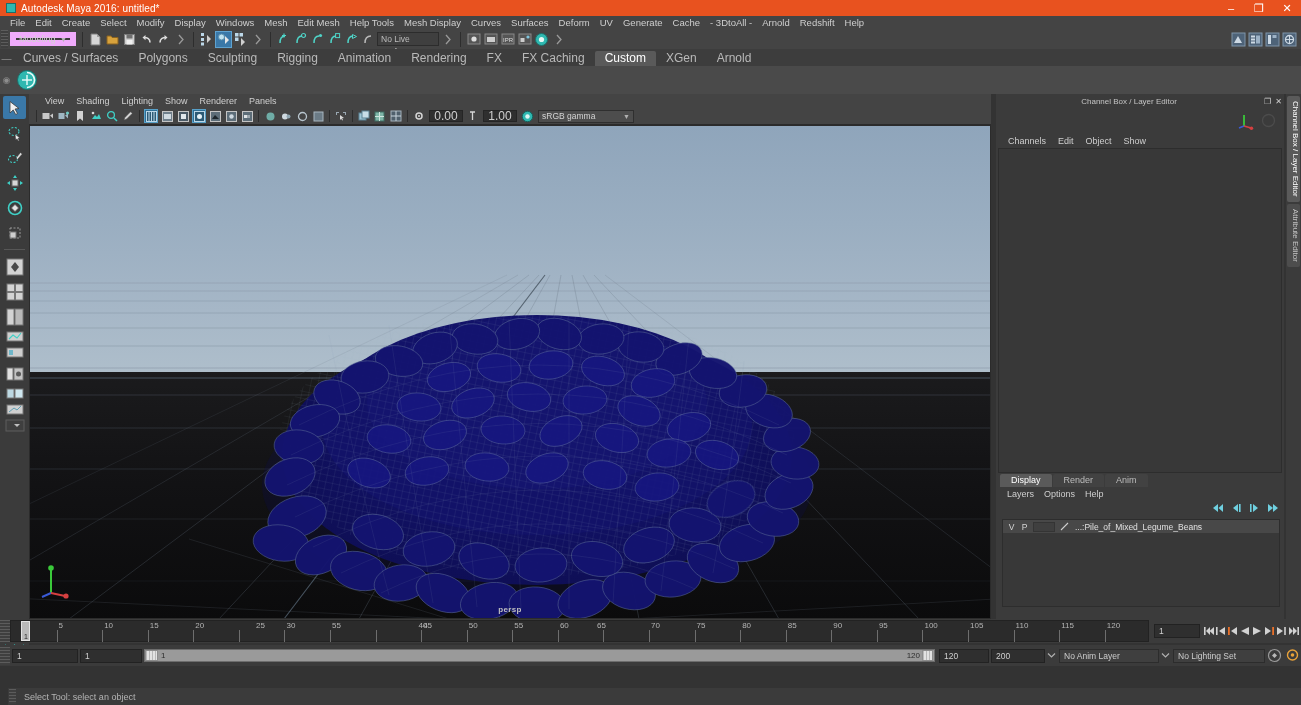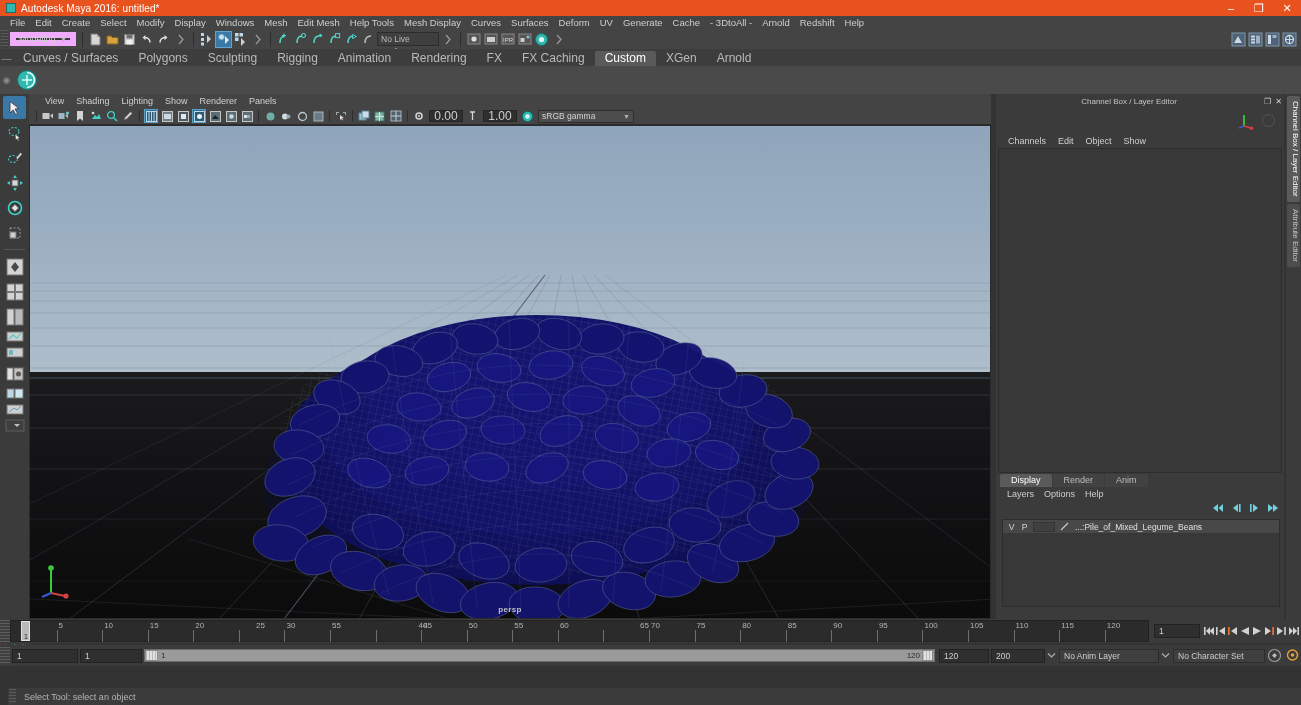--- a/index.html
+++ b/index.html
@@ -977,21 +977,21 @@
         <div class="tl-num" style="left: 364.59px; margin-left: 41px;">40</div>
         <div class="tl-tick" style="left: 410.164px;"></div>
         <div class="tl-num" style="left: 410.164px;">45</div>
         <div class="tl-tick" style="left: 455.738px;"></div>
         <div class="tl-num" style="left: 455.738px;">50</div>
         <div class="tl-tick" style="left: 501.311px;"></div>
         <div class="tl-num" style="left: 501.311px;">55</div>
         <div class="tl-tick" style="left: 546.885px;"></div>
         <div class="tl-num" style="left: 546.885px;">60</div>
         <div class="tl-tick" style="left: 592.459px;"></div>
-        <div class="tl-num" style="left: 627px;">65</div>
+        <div class="tl-num" style="left: 584px;">65</div>
         <div class="tl-tick" style="left: 638.033px;"></div>
         <div class="tl-num" style="left: 638.033px;">70</div>
         <div class="tl-tick" style="left: 683.607px;"></div>
         <div class="tl-num" style="left: 683.607px;">75</div>
         <div class="tl-tick" style="left: 729.18px;"></div>
         <div class="tl-num" style="left: 729.18px;">80</div>
         <div class="tl-tick" style="left: 774.754px;"></div>
         <div class="tl-num" style="left: 774.754px;">85</div>
         <div class="tl-tick" style="left: 820.328px;"></div>
         <div class="tl-num" style="left: 820.328px;">90</div>
@@ -1080,21 +1080,21 @@
       </div>
     <div class="sel-combo" style="width:100px">
       <span>No Anim Layer</span>
     </div>
     <div class="pbtn">
         <svg width="9" height="9" viewBox="0 0 9 9">
           <path d="M1 2.5l3.5 3.5L8 2.5" stroke="#b0b0b0" stroke-width="1.2" fill="none"></path>
         </svg>
       </div>
     <div class="sel-combo" style="width:92px">
-      <span>No Character Set</span>
+      <span>No Lighting Set</span>
     </div>
     <div class="pbtn" style="width:18px">
       <svg width="15" height="15" viewBox="0 0 15 15">
           <circle cx="7.5" cy="7.5" r="6" fill="none" stroke="#9a9a9a" stroke-width="1.2"></circle>
           <path d="M5 7.5l2.5-2.5L10 7.5 7.5 10z" fill="#b8b8b8"></path>
         </svg>
     </div>
     <div class="pbtn" style="width:18px">
       <svg width="15" height="15" viewBox="0 0 15 15">
           <circle cx="7.5" cy="7" r="5" fill="none" stroke="#e8a23a" stroke-width="1.4"></circle>

